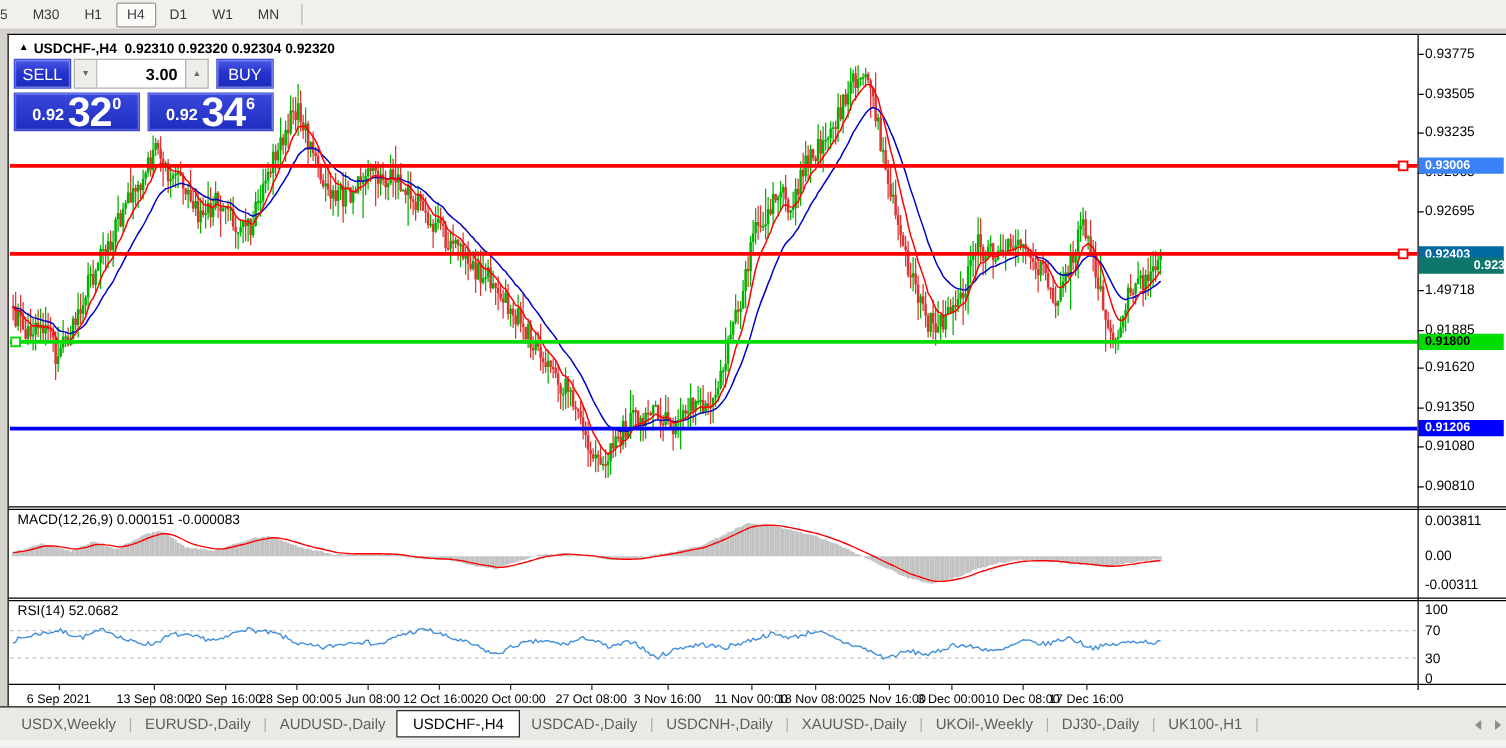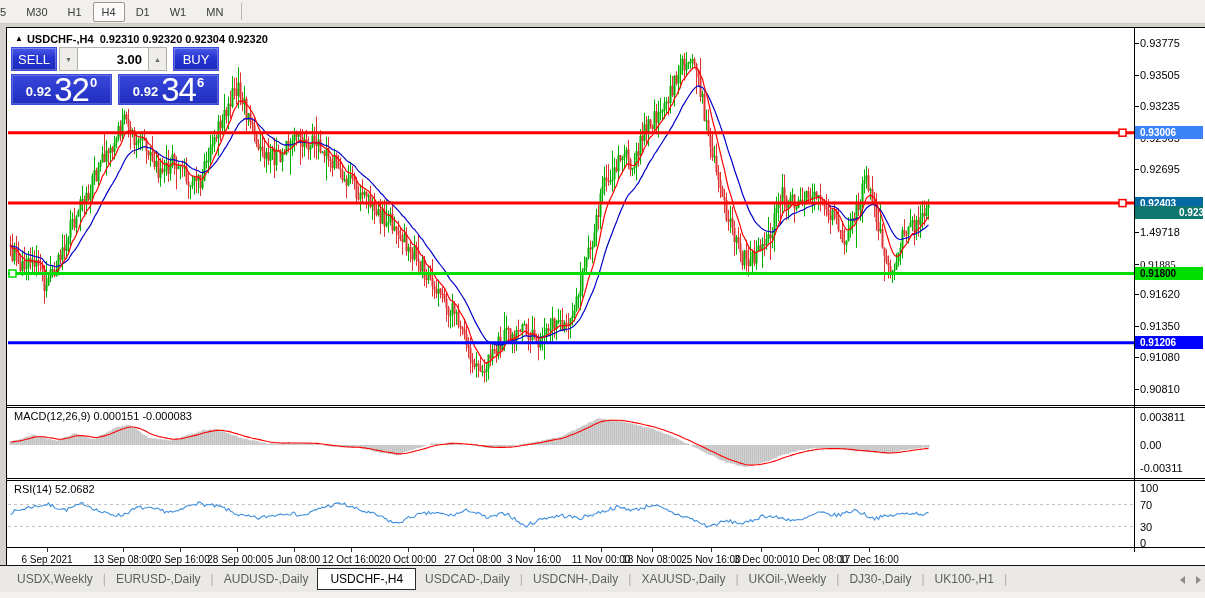--- a/index.html
+++ b/index.html
@@ -51,21 +51,21 @@
     background:#fff; font-size:13px; font-weight:700; color:#000; text-align:right;
     padding-right:6px; border-left:none; border-right:none; outline:none;
     font-family:"Liberation Sans",sans-serif; }
   .tp-row2 { display:flex; margin-top:3px; height:31px; }
   .tile { width:101px; background:linear-gradient(180deg,#3articles 0%,#1f2dc0 100%);
     background:linear-gradient(180deg,#3948dc 0%,#1f2dc0 100%);
     border:1px solid #3d4cd8; box-shadow:inset 0 0 0 1px rgba(255,255,255,.22);
     color:#fff; display:flex; align-items:flex-end; justify-content:center; padding-bottom:1px; }
   .tile + .tile { margin-left:6px; }
   .tile .small { font-size:13px; font-weight:700; margin-right:3px; margin-bottom:4px; }
-  .tile .big { font-size:33px; font-weight:400; line-height:27px; letter-spacing:-1px; }
+  .tile .big { font-size:33px; font-weight:700; line-height:27px; letter-spacing:-1px; }
   .tile .sup { font-size:13px; font-weight:700; margin-bottom:13px; margin-left:1px; }
 
   
   .tabbar { position:absolute; left:0; top:565px; width:1205px; height:27px;
     background:#EBE9E5; border-top:1px solid #141414; display:flex; align-items:center;
     padding-left:8px; font-size:12px; color:#5e5e5e; }
   .tab { padding:4px 9px; white-space:nowrap; }
   .tab.active { background:#fff; border:1px solid #2b2b2b; color:#000; padding:3px 12px; }
   .tab-sep { color:#b0aeaa; padding:0 1px; }
   .tab-scroll { position:absolute; top:10px; width:0; height:0; border-top:4px solid transparent;
@@ -1547,21 +1547,21 @@
       <div class="ytick" style="top: 41px;">0.93505</div>
       <div class="ytickmark" style="top: 78px;"></div>
       <div class="ytick" style="top: 72px;">0.93235</div>
       <div class="ytickmark" style="top: 110px;"></div>
       <div class="ytick" style="top: 104px;">0.92965</div>
       <div class="ytickmark" style="top: 141px;"></div>
       <div class="ytick" style="top: 135px;">0.92695</div>
       <div class="ytickmark" style="top: 204px;"></div>
       <div class="ytick" style="top: 198px;">1.49718</div>
       <div class="ytickmark" style="top: 236px;"></div>
-      <div class="ytick" style="top: 230px; font-family: Liberation Serif, serif;">0.91885</div>
+      <div class="ytick" style="top: 230px;">0.91885</div>
       <div class="ytickmark" style="top: 266px;"></div>
       <div class="ytick" style="top: 260px;">0.91620</div>
       <div class="ytickmark" style="top: 298px;"></div>
       <div class="ytick" style="top: 292px;">0.91350</div>
       <div class="ytickmark" style="top: 329px;"></div>
       <div class="ytick" style="top: 323px;">0.91080</div>
       <div class="ytickmark" style="top: 361px;"></div>
       <div class="ytick" style="top: 355px;">0.90810</div>
       <div class="badge" style="top: 98px; background: #3b82f6; color: rgb(255, 255, 255);">0.93006</div>
       <div class="badge" style="top: 169px; background: #0369a1; color: rgb(255, 255, 255);">0.92403</div>

